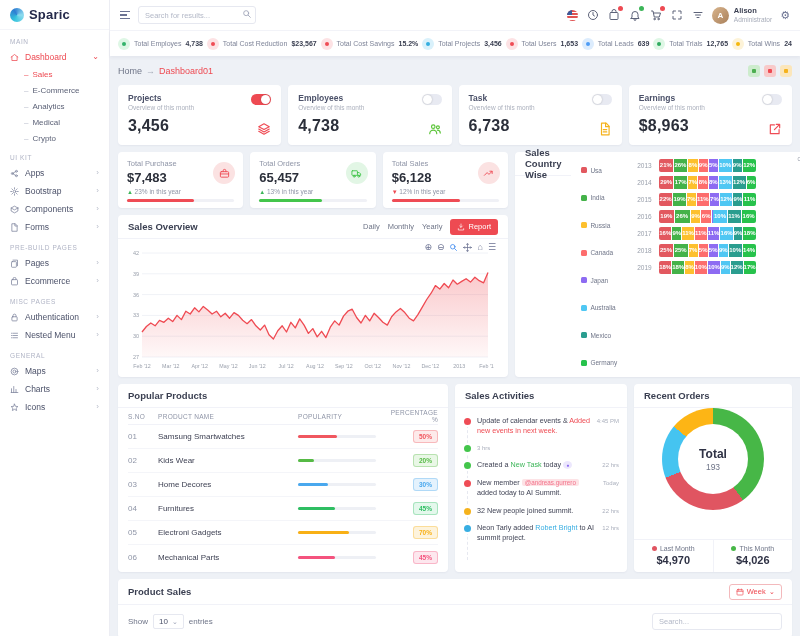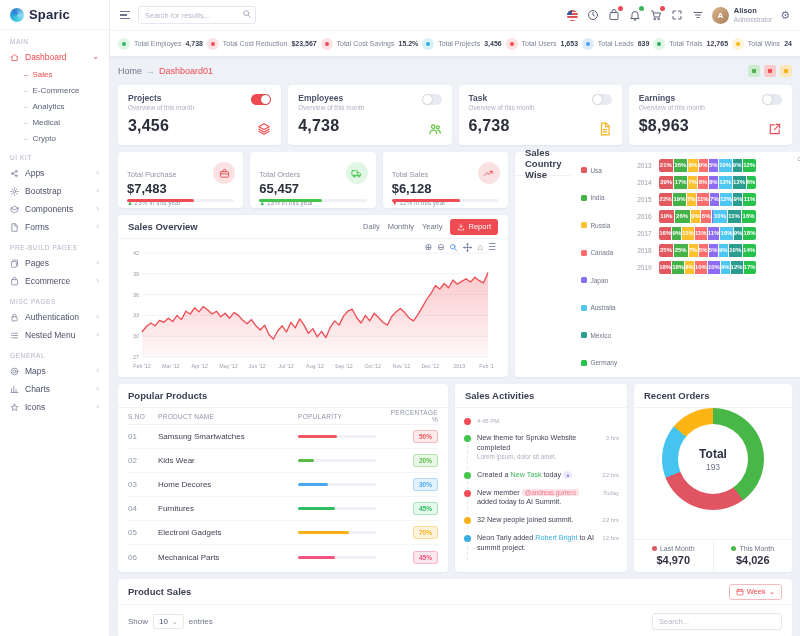--- a/index.html
+++ b/index.html
@@ -71,21 +71,21 @@
   .ov-icon{position:absolute;right:10px;bottom:9px;width:14px;height:14px}
   .ov-icon svg{width:14px;height:14px}
   .tg{position:absolute;right:10px;top:9px;width:20px;height:11px;border-radius:6px;background:#e8eaf2;cursor:pointer}
   .tg i{position:absolute;width:9px;height:9px;border-radius:50%;background:#fff;top:1px;left:1px;box-shadow:0 0 2px rgba(0,0,0,.25)}
   .tg.on{background:#ee4a52}
   .tg.on i{left:10px}
   
   .mid{display:flex;gap:7px;margin-top:7px}
   .mid-left{width:390px;display:flex;flex-direction:column;gap:7px;flex-shrink:0}
   .stat-row{display:flex;gap:7px}
-  .stat-card{flex:1;height:56px;padding:18px 9px;position:relative}
+  .stat-card{flex:1;height:56px;padding:7px 9px;position:relative}
   .st-title{font-size:7.5px;color:#8f95a7}
   .st-val{font-size:13px;font-weight:bold;color:#2b2f3a;margin-top:2px}
   .st-delta{font-size:6.5px;color:#8f95a7;margin-top:3px}
   .st-delta .up{color:#3cb558;font-size:6px}
   .st-delta .down{color:#ee4a52;font-size:6px}
   .st-icon{position:absolute;right:8px;top:10px;width:22px;height:22px;border-radius:50%;display:flex;align-items:center;justify-content:center}
   .st-icon svg{width:11px;height:11px}
   .st-track{position:absolute;left:9px;right:9px;bottom:6px;height:3px;border-radius:2px;background:#f0f1f6}
   .st-fill{height:3px;border-radius:2px}
   
@@ -873,25 +873,25 @@
             </div>
         </div>
 
         <div class="card sa-card">
           <div class="card-h">
               <span class="card-title">Sales Activities</span>
             </div>
           <div class="sa-list" id="sa-list">
               <div class="sa-item">
                 <span class="sa-dot" style="background: rgb(239, 76, 85);"></span>
+                <span class="sa-txt"><span class="">Update of calendar events &amp; </span><span class="c-red">Added new events in next week.</span></span>
                 <span class="sa-time">4:45 PM</span>
               </div>
               <div class="sa-item">
                 <span class="sa-dot" style="background: rgb(67, 197, 75);"></span>
-                <span class="sa-txt"><span class="">New theme for Spruko Website completed</span><div class="sa-sub">Lorem ipsum, dolor sit amet.</div></span>
                 <span class="sa-time">3 hrs</span>
               </div>
               <div class="sa-item">
                 <span class="sa-dot" style="background: rgb(67, 197, 75);"></span>
                 <span class="sa-txt"><span class="">Created a </span><span class="c-green">New Task</span><span class=""> today </span><span class="c-chip">●</span></span>
                 <span class="sa-time">22 hrs</span>
               </div>
               <div class="sa-item">
                 <span class="sa-dot" style="background: rgb(239, 76, 85);"></span>
                 <span class="sa-txt"><span class="">New member </span><span class="c-badge">@andreas.gurrero</span><span class=""> added today to AI Summit.</span></span>

